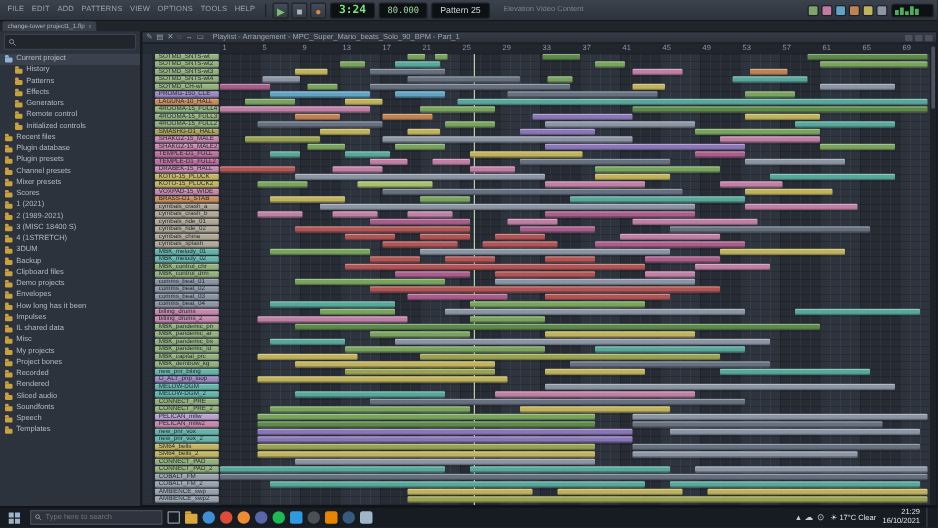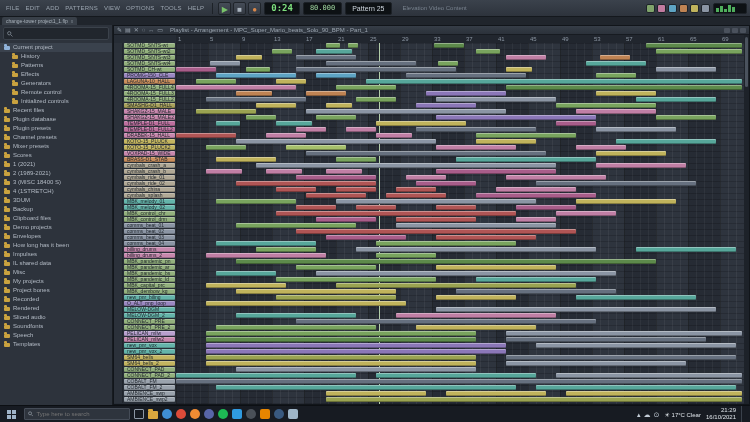--- a/index.html
+++ b/index.html
@@ -123,21 +123,21 @@
         <div class="menu-item">TOOLS</div>
         <div class="menu-item">HELP</div>
       </div>
     <div class="tb-sep"></div>
     <div id="transport-buttons" style="display:flex;gap:2px;">
         <div class="tr-btn" style="color: rgb(121, 194, 106);">▶</div>
         <div class="tr-btn" style="color: rgb(170, 180, 191);">■</div>
         <div class="tr-btn" style="color: rgb(217, 136, 74);">●</div>
       </div>
     <div class="lcd time">
-        <span>0:24</span>
+        <span>3:24</span>
       </div>
     <div class="lcd bpm">
         <span>80.000</span>
       </div>
     <div class="lcd pattern">
         <span>Pattern 25</span>
       </div>
     <div id="hint-text">Elevation Video Content</div>
     <div id="panel-icons">
         <div class="panel-ico" style="background: rgb(127, 163, 107);"></div>

